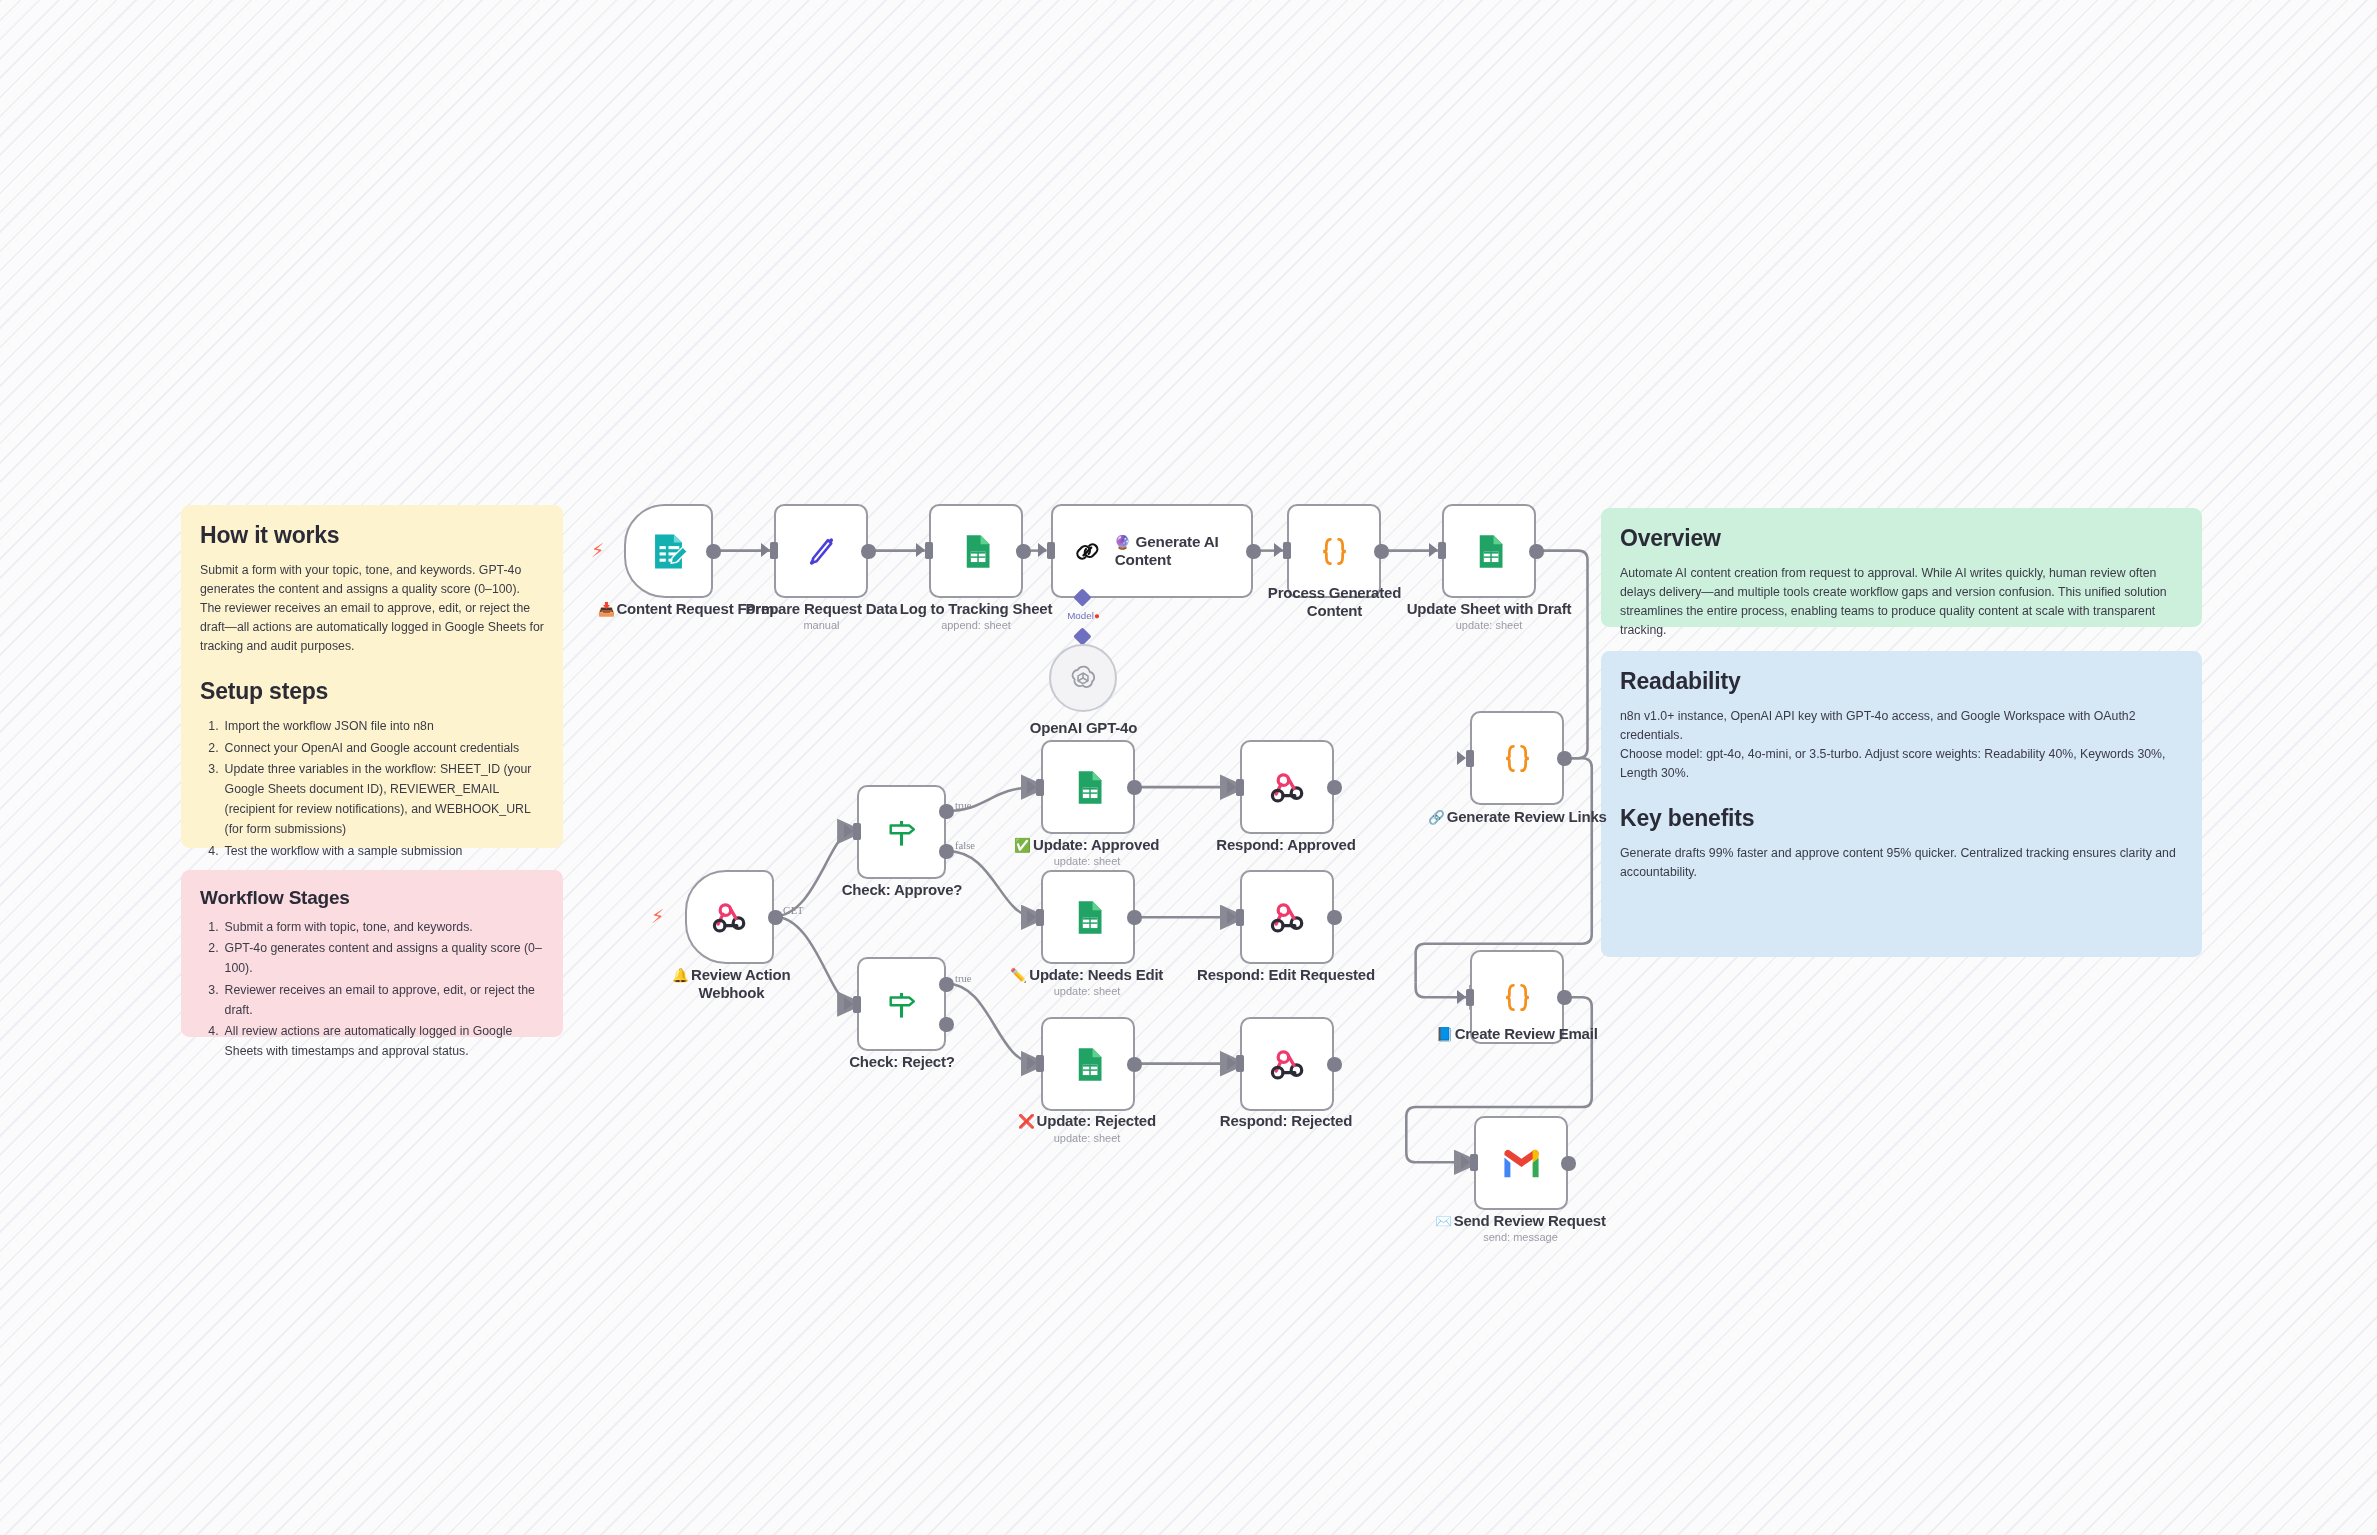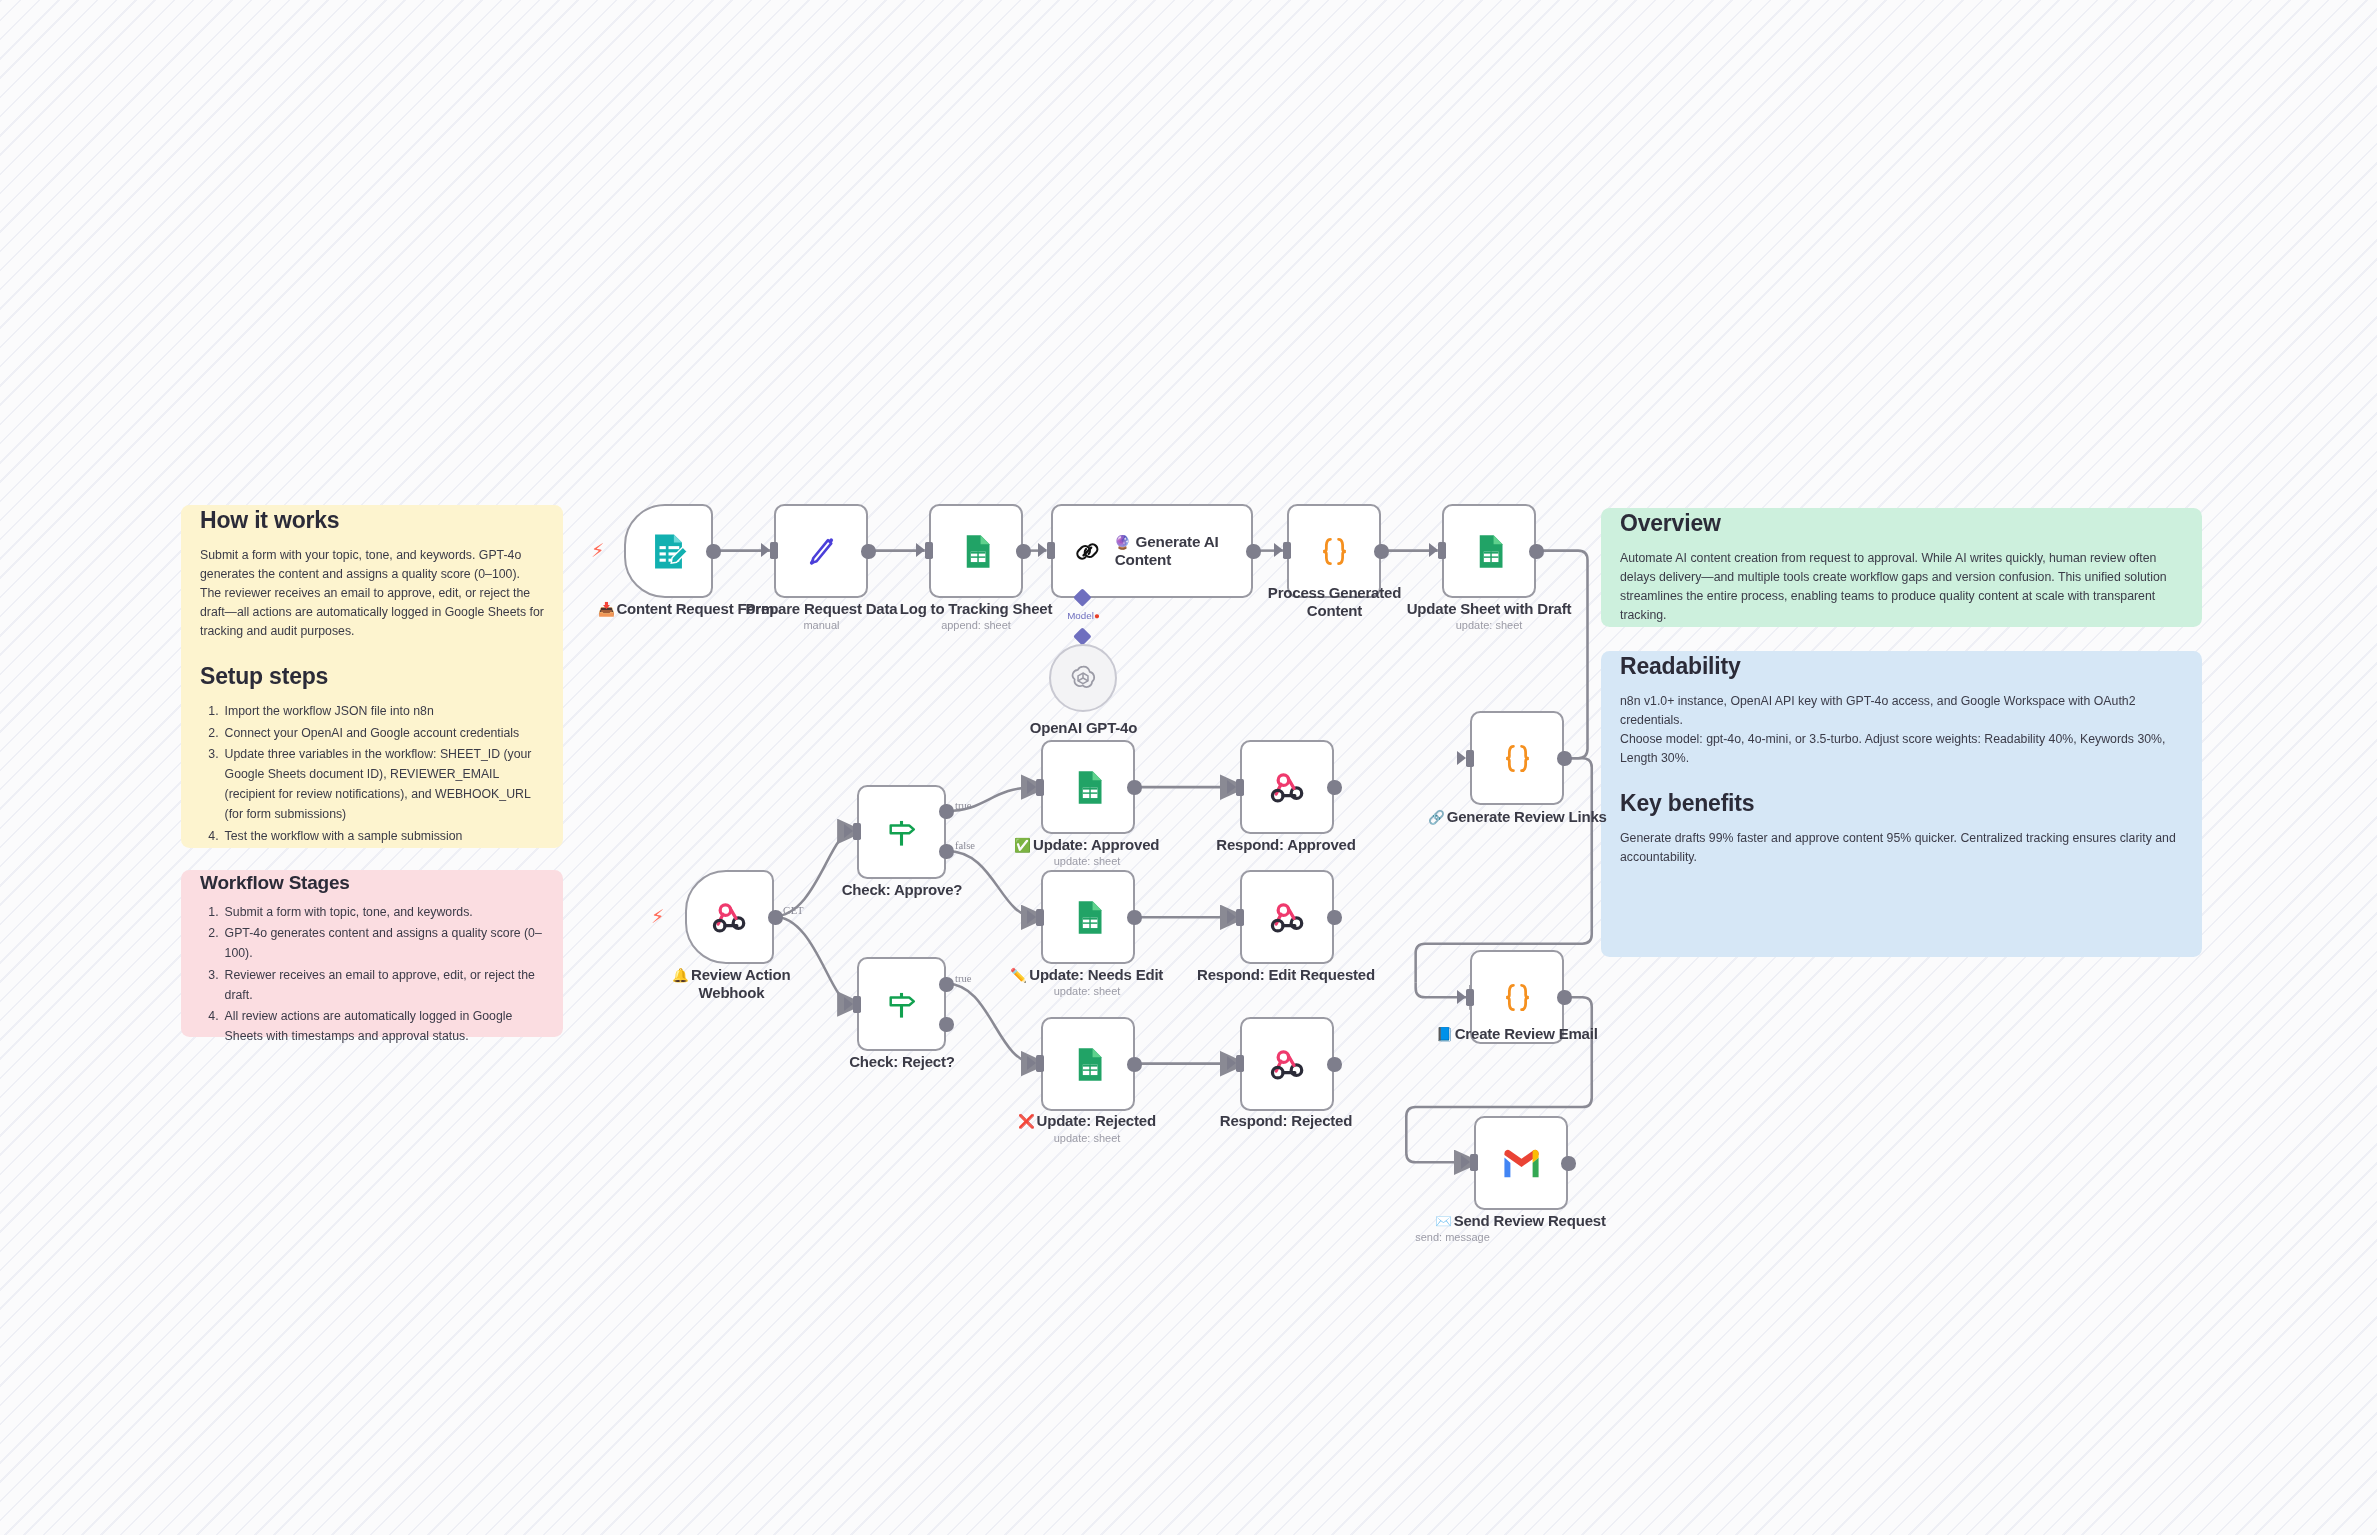--- a/index.html
+++ b/index.html
@@ -11,21 +11,21 @@
         rgba(228,230,240,0.55) 1.7px,
         rgba(255,255,255,0) 1.7px,
         rgba(255,255,255,0) 13.6px);
     font-family:"Liberation Sans","DejaVu Sans",sans-serif;
     overflow:hidden;position:relative;
   }
   #canvas{position:absolute;inset:0;}
   svg.edges{position:absolute;left:0;top:0;width:2377px;height:1536px;pointer-events:none;}
 
   
-  .note{position:absolute;border-radius:8.5px;padding:2px 19px 19px 19px;box-sizing:border-box;}
+  .note{position:absolute;border-radius:8.5px;padding:17px 19px 19px 19px;box-sizing:border-box;}
   .note h2{margin:0 0 12px 0;font-size:23px;font-weight:bold;color:#2b2b38;letter-spacing:-0.2px;}
   .note h2.sub{margin-top:22px;}
   .note p{margin:0;font-size:12.3px;line-height:1.55;color:#3b3b48;}
   .note ol{margin:0;padding-left:22px;font-size:12.3px;line-height:1.62;color:#3b3b48;}
   .note ol li{margin-bottom:1.7px;padding-left:2.6px;}
   .note-yellow{background:#fdf4cf;}
   .note-pink{background:#fbdde1;}
   .note-green{background:#cdf0dd;}
   .note-blue{background:#d6e7f6;}
 
@@ -275,21 +275,21 @@
       <path d="M37 36h7V13l-7 6z" fill="#34a853"></path>
       <path d="M4 10l20 14L44 10v-2a4 4 0 0 0-6.2-3.3L24 14.5 10.2 4.7A4 4 0 0 0 4 8z" fill="#ea4335"></path>
       <path d="M44 10v-2a4 4 0 0 0-6.2-3.3L37 5.2V19l7-6z" fill="#fbbc04"></path>
     </svg>
   </div>
   <div class="port" style="left:1561px;top:1156px;"></div>
   <div class="inport" style="left:1470px;top:1154px;"></div>
   <div class="nlabel" style="left:1410px;top:1212px;width:221px;">
     <span class="emo">✉️</span><span>Send Review Request</span>
   </div>
-  <div class="nsub" style="left:1342px;top:1231px;width:221px;">send: message</div>
+  <div class="nsub" style="left:1410px;top:1231px;width:221px;">send: message</div>
 
   <div class="bolt" style="left:651px;top:905px;">⚡</div>
   <div class="node trigger" style="left:685px;top:870px;width:89px;height:94px;">
     <svg class="svgicon" width="39" height="39" viewBox="0 0 48 48">
       <circle cx="19" cy="15" r="6.5" fill="none" stroke="#ef3a6d" stroke-width="4"></circle>
       <path d="M16 20 L10 32" stroke="#ef3a6d" stroke-width="4" fill="none" stroke-linecap="round"></path>
       <circle cx="12" cy="34" r="6.5" fill="none" stroke="#2b2b38" stroke-width="4"></circle>
       <path d="M18.5 34 L33 34" stroke="#2b2b38" stroke-width="4" fill="none" stroke-linecap="round"></path>
       <circle cx="35" cy="31" r="6.5" fill="none" stroke="#2b2b38" stroke-width="4"></circle>
       <path d="M32 25 L25 13" stroke="#ef3a6d" stroke-width="4" fill="none" stroke-linecap="round"></path>

